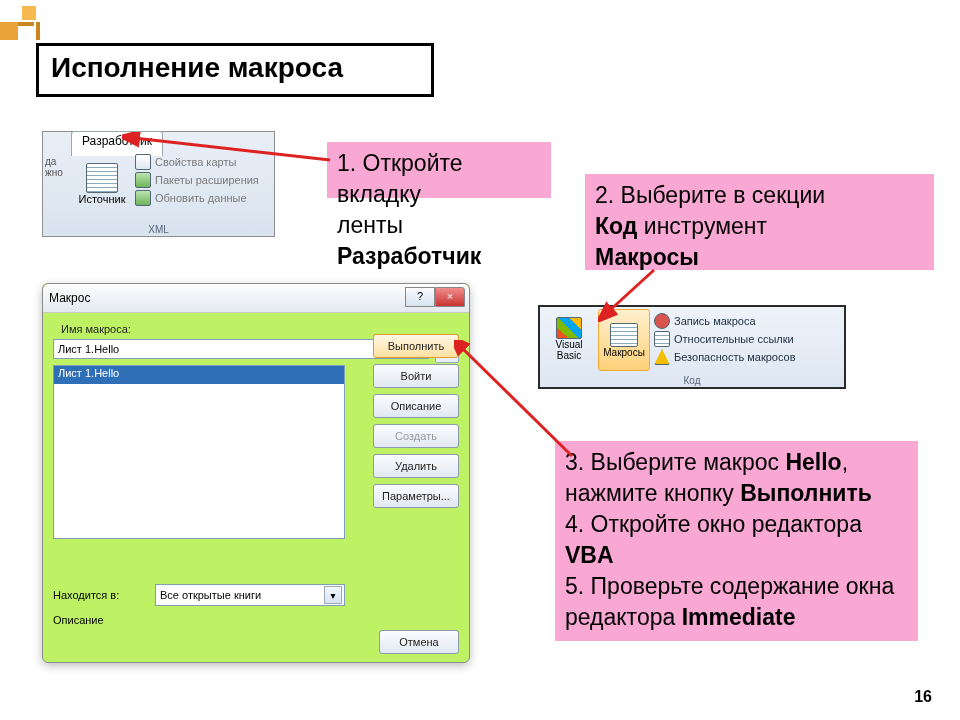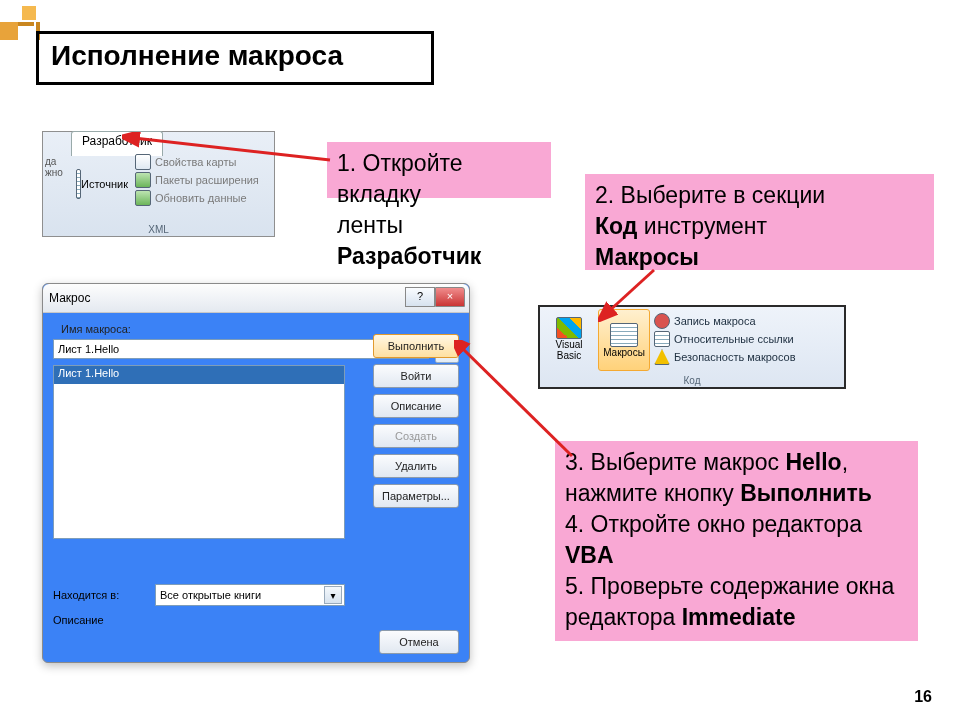--- a/index.html
+++ b/index.html
@@ -4,45 +4,45 @@
 <style>
 html,body{margin:0;padding:0;font-family:Arial,Helvetica,sans-serif;background:#fff;color:#000}
 .slide{position:relative;width:960px;height:720px;box-sizing:border-box}
 
 .deco{position:absolute;left:0;top:0;width:70px;height:40px}
 .deco .sq{position:absolute;background:#e8a33a}
 .deco .a{left:0;top:22px;width:18px;height:18px}
 .deco .b{left:22px;top:6px;width:14px;height:14px;background:#f5b94f}
 .deco .c{left:18px;top:22px;width:16px;height:4px;background:#c9861f}
 .deco .d{left:36px;top:22px;width:4px;height:18px;background:#c9861f}
-.title-box{position:absolute;left:36px;top:31px;width:398px;height:54px;border:3px solid #000;box-sizing:border-box;padding:6px 12px;font-size:28px;font-weight:bold}
+.title-box{position:absolute;left:36px;top:43px;width:398px;height:54px;border:3px solid #000;box-sizing:border-box;padding:6px 12px;font-size:28px;font-weight:bold}
 
 .callout{position:absolute;background:#f9a8d4;font-size:23px;line-height:1.35;padding:6px 10px;box-sizing:border-box}
 .c1{left:327px;top:142px;width:224px;height:56px}
 .c2{left:585px;top:174px;width:349px;height:96px}
 .c3{left:555px;top:441px;width:363px;height:200px}
 
 .ribbon1{position:absolute;left:42px;top:131px;width:233px;height:106px;border:1px solid #8f8f8f;background:linear-gradient(#e9eff7,#d9e3ef);font-size:11px;box-sizing:border-box}
 .tab-dev{position:absolute;left:28px;top:-1px;height:20px;padding:2px 10px;background:#fff;border:1px solid #9aa;border-bottom:none;border-radius:3px 3px 0 0;font-size:12px}
 .rib-row{position:absolute;left:4px;top:22px;right:4px;bottom:16px;display:flex;align-items:flex-start;gap:6px}
 .rib-left-lbl{position:absolute;left:2px;top:24px;font-size:10px;color:#555;width:26px;}
-.src-btn{display:flex;flex-direction:row;align-items:center;justify-content:center;width:52px;height:58px;border:1px solid transparent;border-radius:3px}
+.src-btn{display:flex;flex-direction:column;align-items:center;justify-content:center;width:52px;height:58px;border:1px solid transparent;border-radius:3px}
 .mini-list{display:flex;flex-direction:column;gap:2px;color:#7a7a7a;font-size:11px}
 .mini-list span{display:flex;align-items:center;gap:4px}
 .rib-grp-lbl{position:absolute;bottom:1px;left:0;right:0;text-align:center;font-size:10px;color:#567}
 
 .ribbon2{position:absolute;left:538px;top:305px;width:308px;height:84px;border:2px solid #2a2a2a;background:linear-gradient(#eef3fa,#dde6f2);font-size:11px;box-sizing:border-box}
 .rib2-inner{display:flex;align-items:flex-start;height:64px;padding:2px 4px;gap:4px}
 .big-btn{display:flex;flex-direction:column;align-items:center;justify-content:center;width:50px;height:60px;font-size:10px;text-align:center;line-height:1.1}
 .big-btn.hl{border:1px solid #f4a932;background:linear-gradient(#fff0cf,#ffd27a);border-radius:3px}
 .code-list{display:flex;flex-direction:column;gap:2px;font-size:11px;color:#234;padding-top:4px}
 .code-list span{display:flex;align-items:center;gap:4px}
 .rib2-lbl{position:absolute;bottom:1px;left:0;right:0;text-align:center;font-size:10px;color:#567}
 
-.dlg{position:absolute;left:42px;top:283px;width:428px;height:380px;background:#3b82f6;border:1px solid #8a8a8a;border-radius:6px;box-shadow:0 3px 10px rgba(0,0,0,.25);font-size:12px;box-sizing:border-box}
+.dlg{position:absolute;left:42px;top:283px;width:428px;height:380px;background:#bef264;border:1px solid #8a8a8a;border-radius:6px;box-shadow:0 3px 10px rgba(0,0,0,.25);font-size:12px;box-sizing:border-box}
 .dlg-titlebar{height:28px;background:linear-gradient(#fdfdfd,#e4e9f0);border-bottom:1px solid #c8c8c8;border-radius:6px 6px 0 0;display:flex;align-items:center;padding:0 6px;position:relative}
 .dlg-titlebar .t{font-size:12px}
 .win-btns{position:absolute;right:4px;top:3px;display:flex;gap:0}
 .wbtn{width:28px;height:18px;border:1px solid #888;font-size:11px;text-align:center;line-height:16px;background:linear-gradient(#fafcff,#d7e2ef)}
 .wbtn.close{background:linear-gradient(#f08c8c,#c93434);color:#fff;border-radius:0 3px 0 0}
 .dlg-body{padding:8px 10px 10px 10px}
 .lbl{font-size:11px;color:#222;margin:2px 0 4px 8px}
 .name-row{display:flex;gap:6px}
 .name-field{flex:1;height:20px;border:1px solid #7e9db9;background:#fff;font-size:11px;padding:2px 4px;box-sizing:border-box}
 .ed-btn{width:22px;height:22px;border:1px solid #9aaec2;background:linear-gradient(#fff,#e4ecf5);border-radius:2px;display:flex;align-items:center;justify-content:center;font-size:12px}

